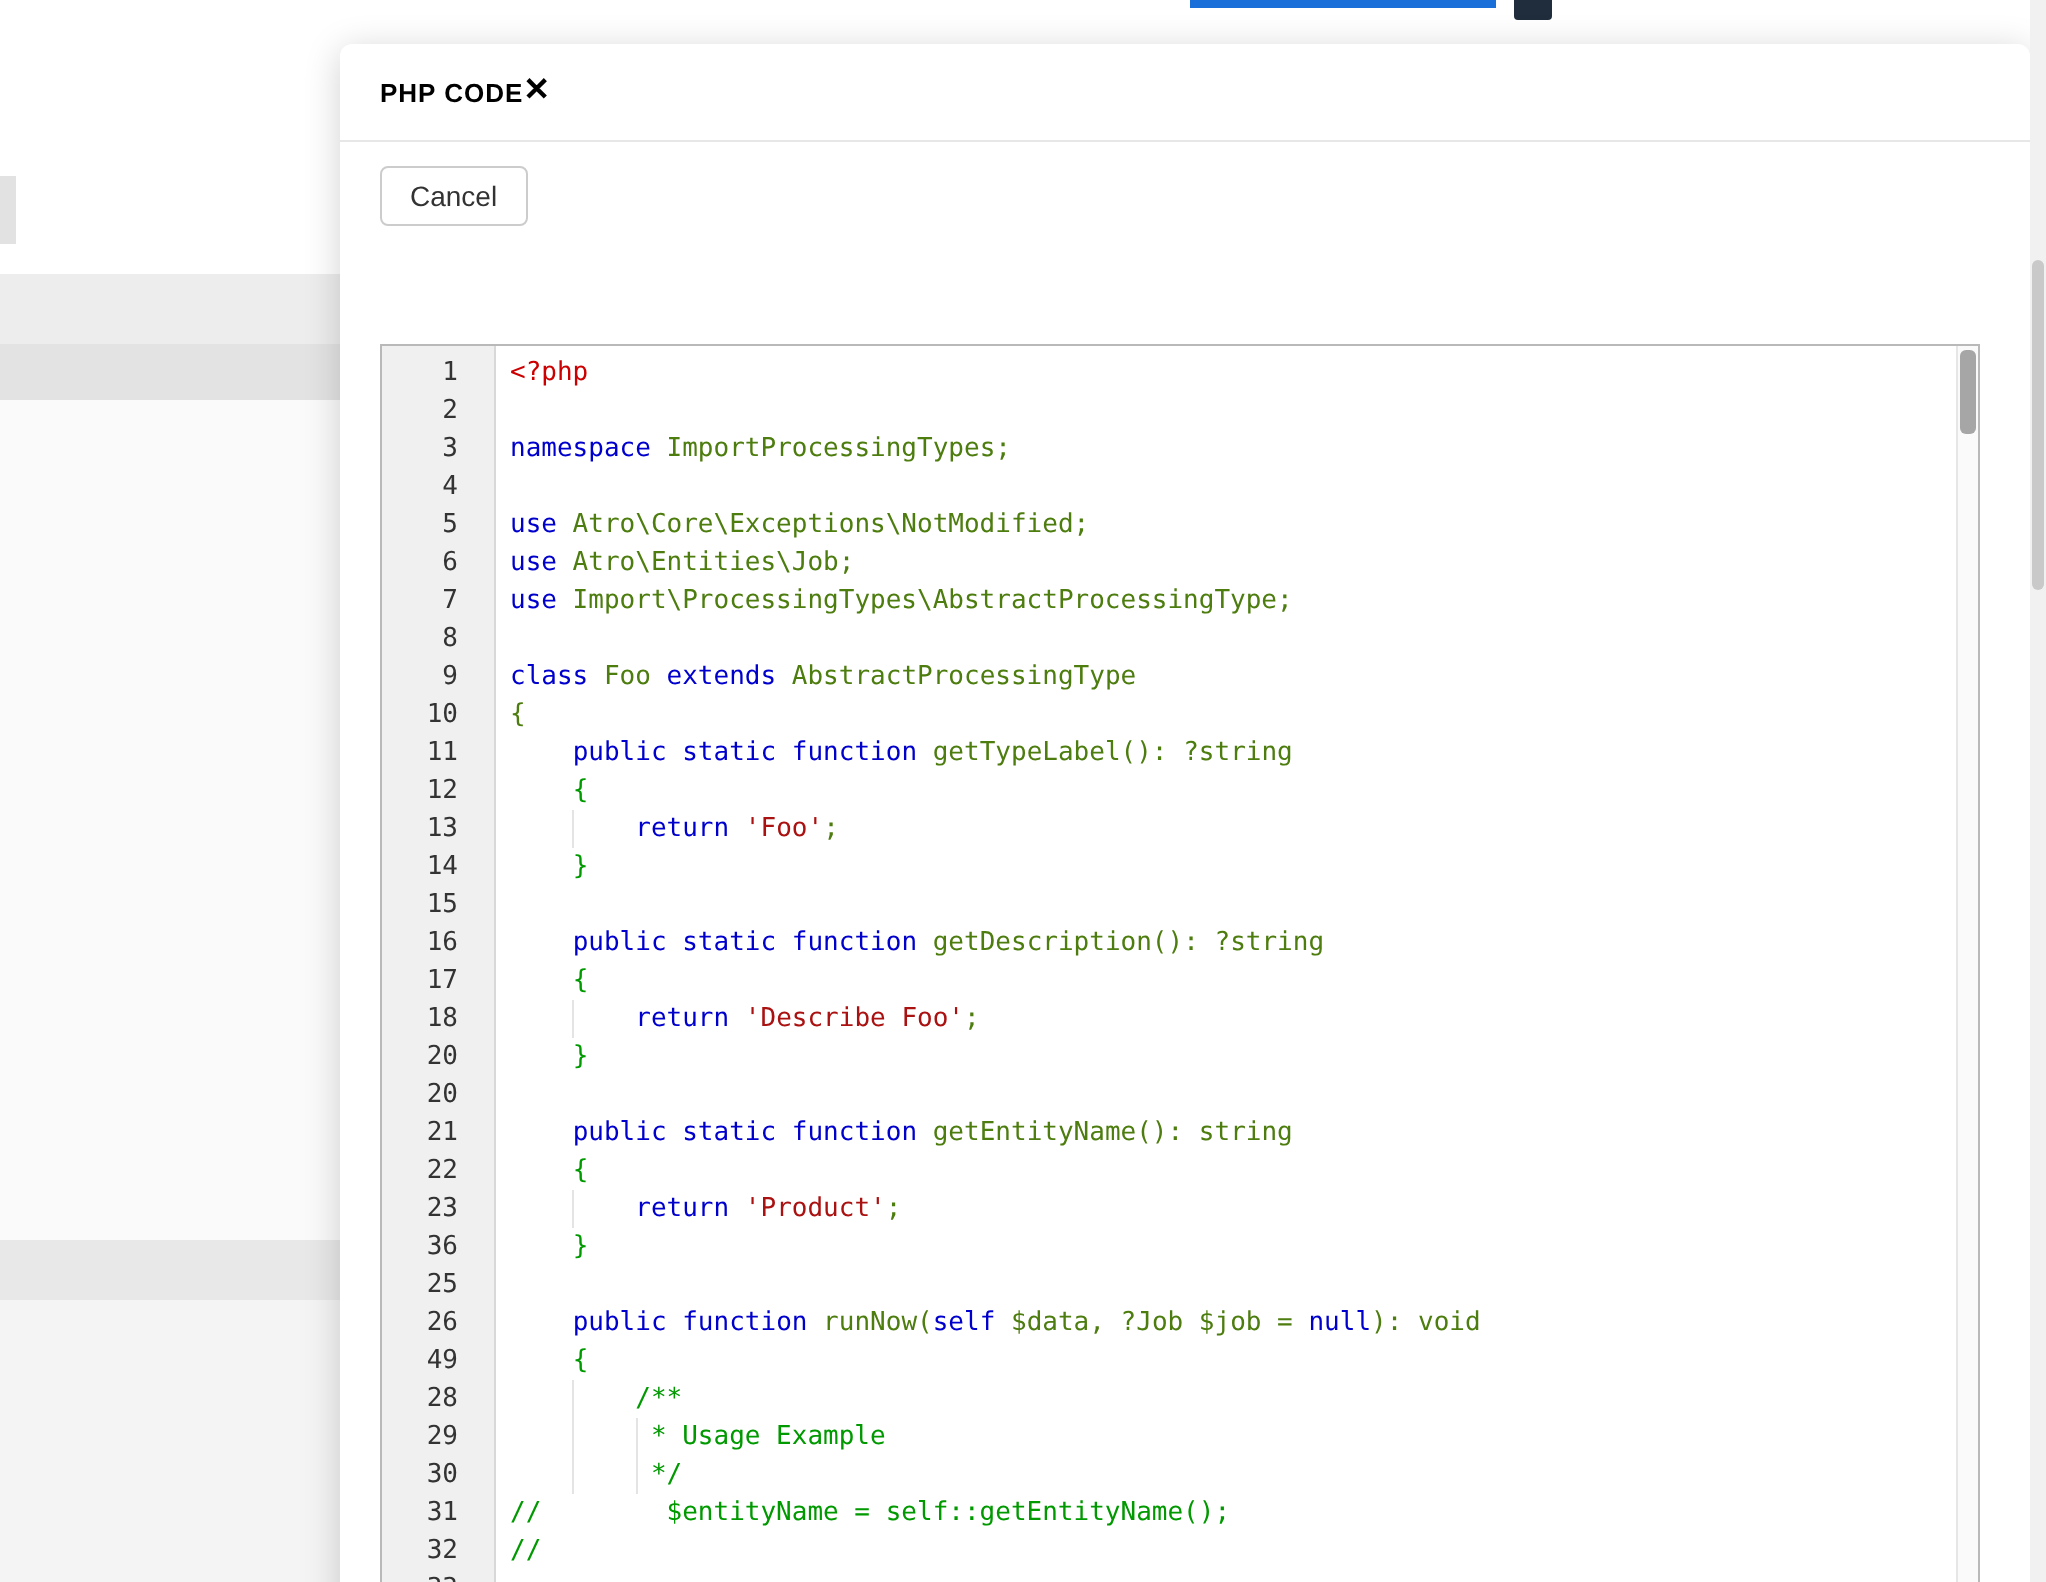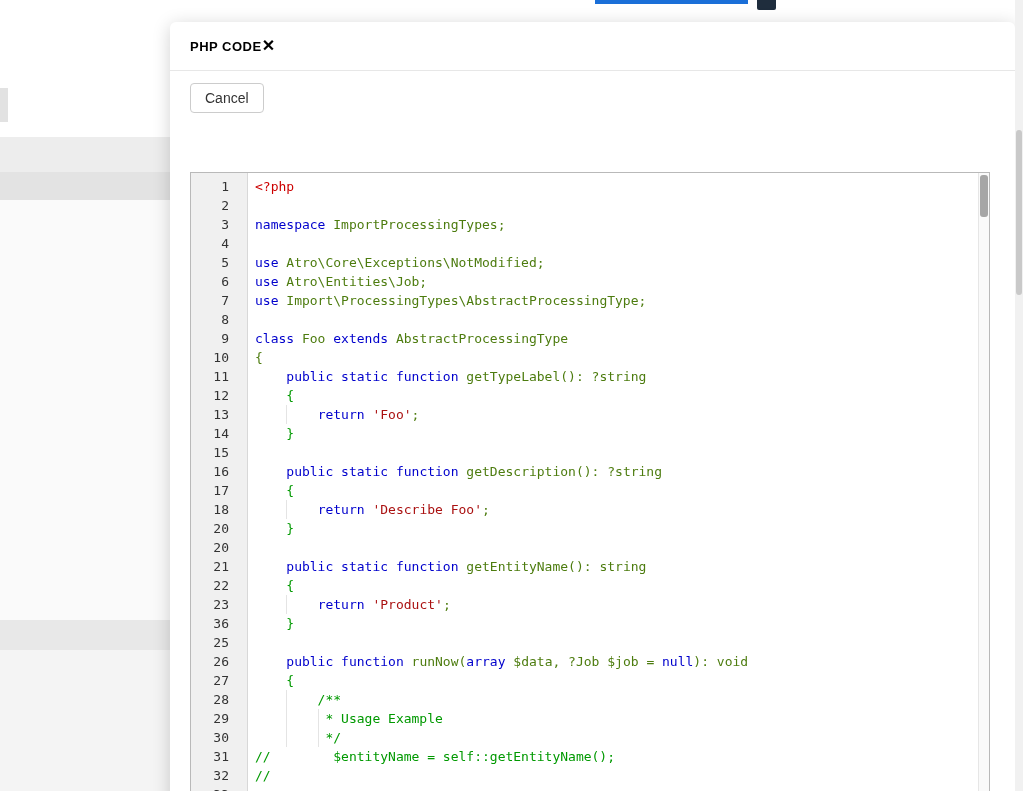--- a/index.html
+++ b/index.html
@@ -133,21 +133,21 @@
           <div class="ln">17</div>
           <div class="ln">18</div>
           <div class="ln">20</div>
           <div class="ln">20</div>
           <div class="ln">21</div>
           <div class="ln">22</div>
           <div class="ln">23</div>
           <div class="ln">36</div>
           <div class="ln">25</div>
           <div class="ln">26</div>
-          <div class="ln">27</div>
+          <div class="ln">49</div>
           <div class="ln">28</div>
           <div class="ln">29</div>
           <div class="ln">30</div>
           <div class="ln">31</div>
           <div class="ln">32</div>
           <div class="ln">33</div>
         </div>
       <div class="code">
           <div class="cl"><span class="tok-meta">&lt;?php</span></div>
           <div class="cl">&nbsp;</div>
@@ -167,21 +167,21 @@
           <div class="cl"><span class="tok-plain">    </span><span class="tok-kw">public</span><span class="tok-plain"> </span><span class="tok-kw">static</span><span class="tok-plain"> </span><span class="tok-kw">function</span><span class="tok-plain"> getDescription(): ?string</span></div>
           <div class="cl"><span class="tok-plain">    </span><span class="tok-brace">{</span></div>
           <div class="cl"><span class="guide" style="left: 31.32px;"></span><span class="tok-plain">        </span><span class="tok-kw">return</span><span class="tok-plain"> </span><span class="tok-str">'Describe Foo'</span><span class="tok-plain">;</span></div>
           <div class="cl"><span class="tok-plain">    </span><span class="tok-brace">}</span></div>
           <div class="cl">&nbsp;</div>
           <div class="cl"><span class="tok-plain">    </span><span class="tok-kw">public</span><span class="tok-plain"> </span><span class="tok-kw">static</span><span class="tok-plain"> </span><span class="tok-kw">function</span><span class="tok-plain"> getEntityName(): string</span></div>
           <div class="cl"><span class="tok-plain">    </span><span class="tok-brace">{</span></div>
           <div class="cl"><span class="guide" style="left: 31.32px;"></span><span class="tok-plain">        </span><span class="tok-kw">return</span><span class="tok-plain"> </span><span class="tok-str">'Product'</span><span class="tok-plain">;</span></div>
           <div class="cl"><span class="tok-plain">    </span><span class="tok-brace">}</span></div>
           <div class="cl">&nbsp;</div>
-          <div class="cl"><span class="tok-plain">    </span><span class="tok-kw">public</span><span class="tok-plain"> </span><span class="tok-kw">function</span><span class="tok-plain"> runNow(</span><span class="tok-kw">array</span><span class="tok-plain"> $data, ?Job $job = </span><span class="tok-kw">null</span><span class="tok-plain">): void</span></div>
+          <div class="cl"><span class="tok-plain">    </span><span class="tok-kw">public</span><span class="tok-plain"> </span><span class="tok-kw">function</span><span class="tok-plain"> runNow(</span><span class="tok-kw">self</span><span class="tok-plain"> $data, ?Job $job = </span><span class="tok-kw">null</span><span class="tok-plain">): void</span></div>
           <div class="cl"><span class="tok-plain">    </span><span class="tok-brace">{</span></div>
           <div class="cl"><span class="guide" style="left: 31.32px;"></span><span class="tok-com">        /**</span></div>
           <div class="cl"><span class="guide" style="left: 31.32px;"></span><span class="guide" style="left: 62.64px;"></span><span class="tok-com">         * Usage Example</span></div>
           <div class="cl"><span class="guide" style="left: 31.32px;"></span><span class="guide" style="left: 62.64px;"></span><span class="tok-com">         */</span></div>
           <div class="cl"><span class="tok-com">//        $entityName = self::getEntityName();</span></div>
           <div class="cl"><span class="tok-com">//</span></div>
         </div>
       <div class="ed-scroll">
         <div class="ed-thumb"></div>
       </div>

